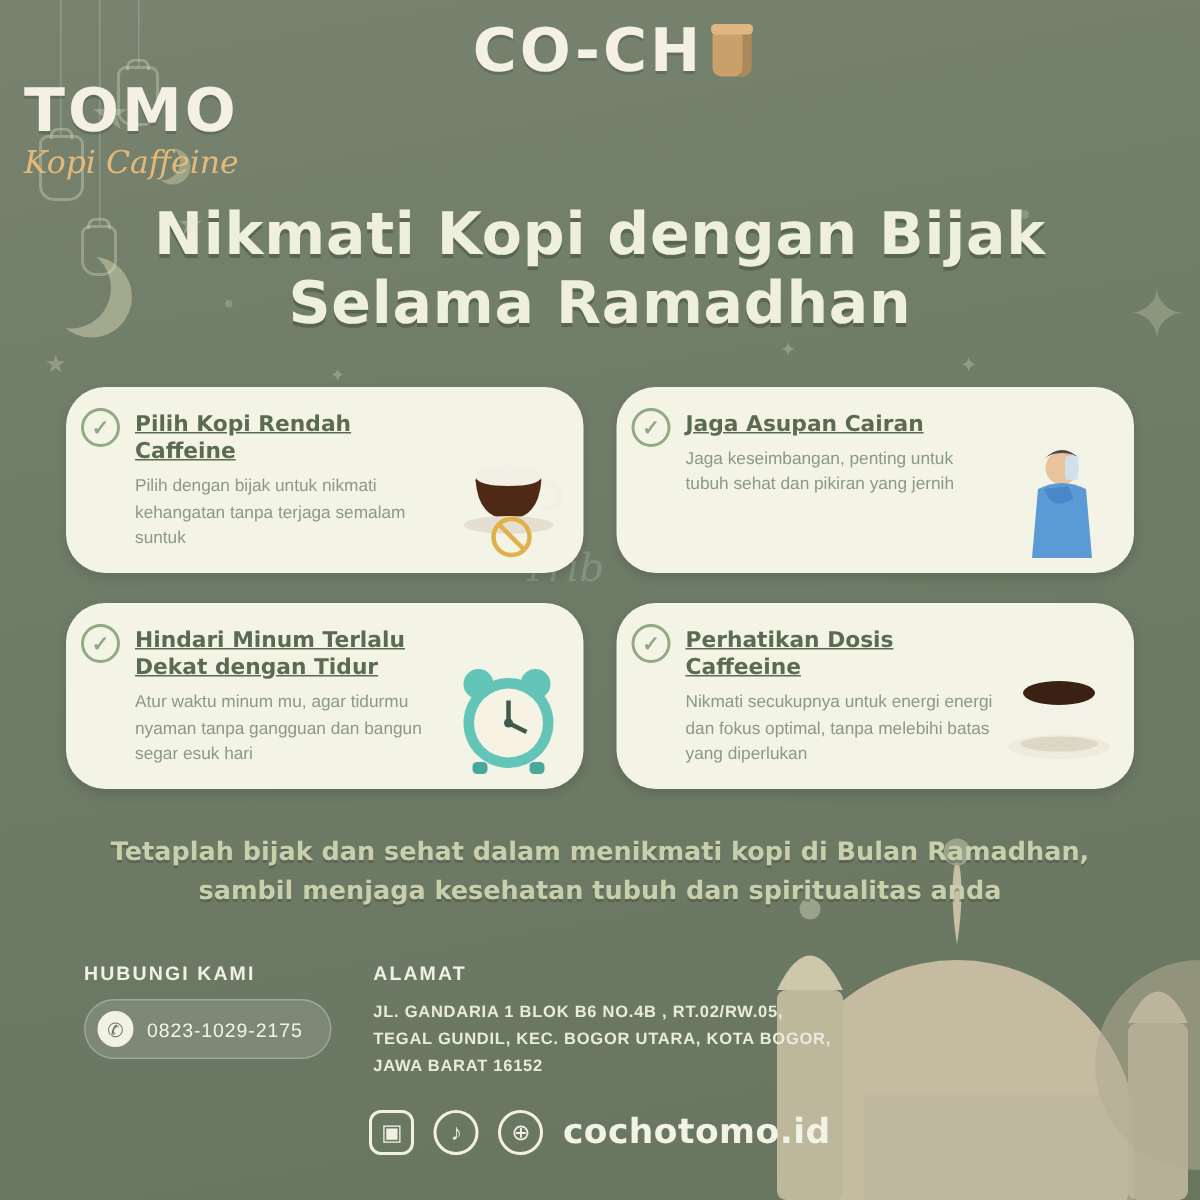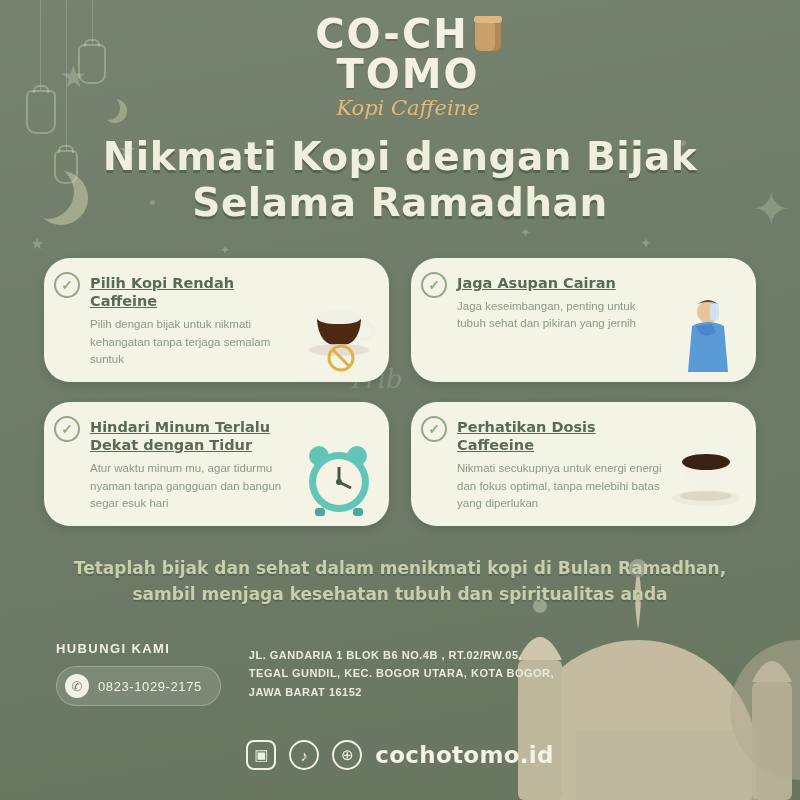--- a/index.html
+++ b/index.html
@@ -42,21 +42,21 @@
     box-shadow: 14px 6px 0 0 rgba(232,228,190,0.42);
     background: transparent;
   }
   .dot-deco { position: absolute; border-radius: 50%; background: rgba(255,255,255,0.18); }
 
   
   .mosque { position: absolute; right: 0; bottom: 0; width: 420px; height: 470px; }
 
   
   .logo-wrap {
-    position: relative; padding-top: 14px; text-align: center; padding-left: 16px;
+    position: relative; padding-top: 14px; text-align: left; padding-left: 16px;
   }
   .logo-main {
     font-family: "DejaVu Sans", sans-serif;
     font-weight: bold;
     font-size: 40px;
     letter-spacing: 2px;
     color: #f4f1e4;
     text-shadow: 0 2px 0 rgba(0,0,0,0.15);
     line-height: 1.0;
   }
@@ -148,21 +148,21 @@
     color: #c8cfad;
     text-shadow: 0 2px 0 rgba(60,70,55,0.35);
   }
 
   
   .contact {
     position: relative;
     margin: 34px 56px 0 56px;
     display: flex;
     gap: 28px;
-    align-items: center;
+    align-items: flex-start;
   }
   .contact-col-title {
     font-size: 13px; font-weight: bold; letter-spacing: 1.4px;
     color: #eff1e2; margin-bottom: 10px;
   }
   .phone-pill {
     display: inline-flex; align-items: center; gap: 9px;
     background: rgba(255,255,255,0.12);
     border: 1px solid rgba(255,255,255,0.25);
     border-radius: 22px;
@@ -330,20 +330,21 @@
 
   <div class="contact">
     <div>
       <div class="contact-col-title">HUBUNGI KAMI</div>
       <div class="phone-pill">
         <span class="phone-ico">✆</span>
         <span class="phone-num">0823-1029-2175</span>
       </div>
     </div>
     <div>
+      <div class="contact-col-title">ALAMAT</div>
       <div class="addr-text">JL. GANDARIA 1 BLOK B6 NO.4B , RT.02/RW.05,</div>
       <div class="addr-text">TEGAL GUNDIL, KEC. BOGOR UTARA, KOTA BOGOR,</div>
       <div class="addr-text">JAWA BARAT 16152</div>
     </div>
   </div>
 
   <div class="footer">
     <span class="soc">▣</span>
     <span class="soc round">♪</span>
     <span class="soc round">⊕</span>

